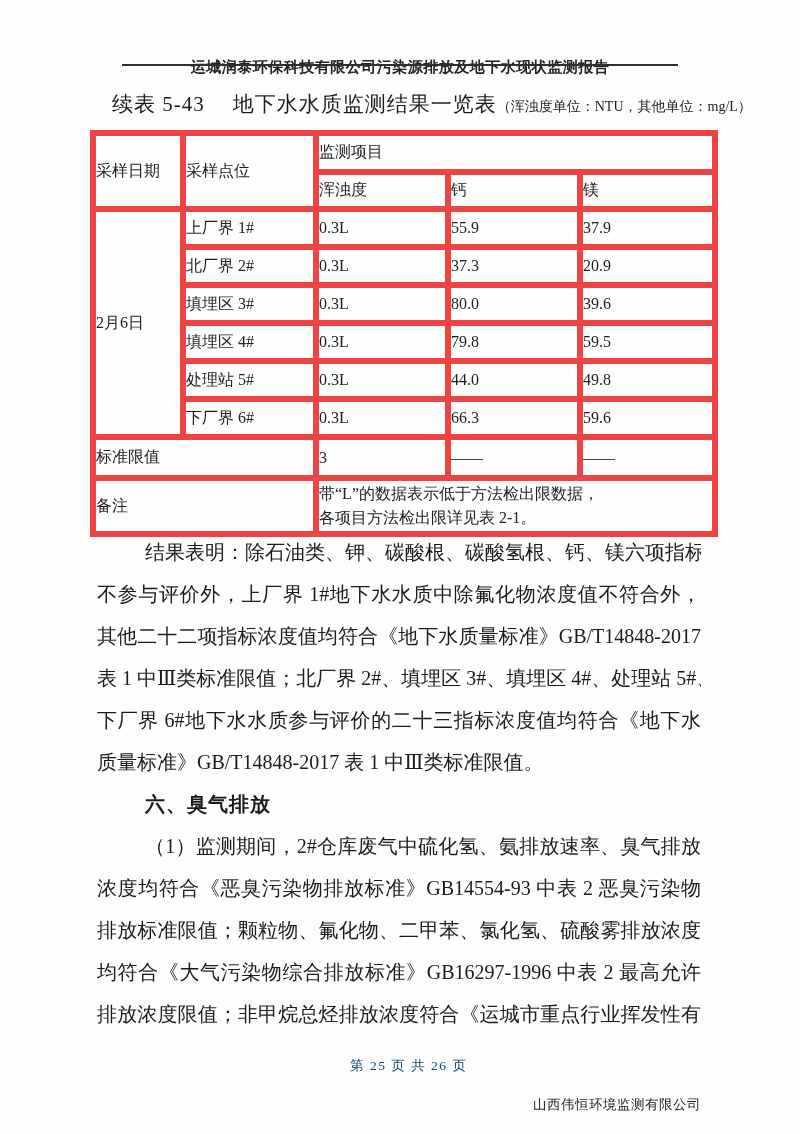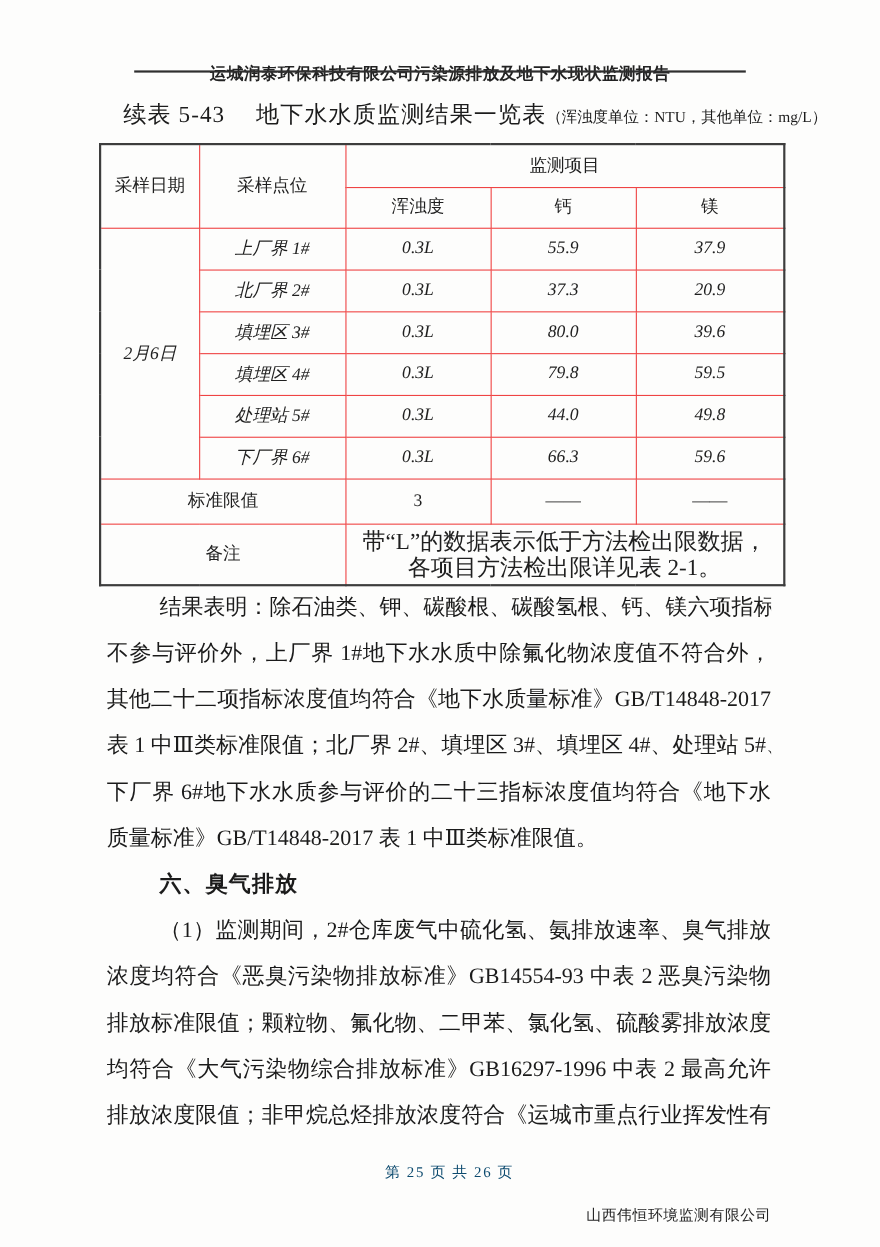--- a/index.html
+++ b/index.html
@@ -44,32 +44,32 @@
   .data-table {
     position: absolute;
     top: 130px; left: 90px;
     width: 622px;
     border-collapse: collapse;
     table-layout: fixed;
     font-size: 16px;
     color: #1f1f1f;
   }
   .data-table td {
-    border: 1px solid #ef4444;
-    text-align: center;
+    border: 6px solid #ef4444;
+    text-align: left;
     vertical-align: middle;
     padding: 0;
   }
   .data-table { border: 2px solid #3d3d3d; }
   tr.h1 td { height: 39px; }
   tr.h2 td { height: 37px; }
-  tr.dr td { height: 38px; font-style: italic; }
+  tr.dr td { height: 38px; }
   tr.limit td { height: 41px; }
   tr.remark td { height: 56px; }
-  .remark-content div { line-height: 24px; font-size: 21px; }
+  .remark-content div { line-height: 24px; font-size: 16px; }
   
   .body-block {
     position: absolute;
     top: 531px; left: 97px; width: 604px;
     font-size: 20px;
     color: #1b1b1b;
   }
   .tline {
     height: 42px;
     line-height: 42px;

